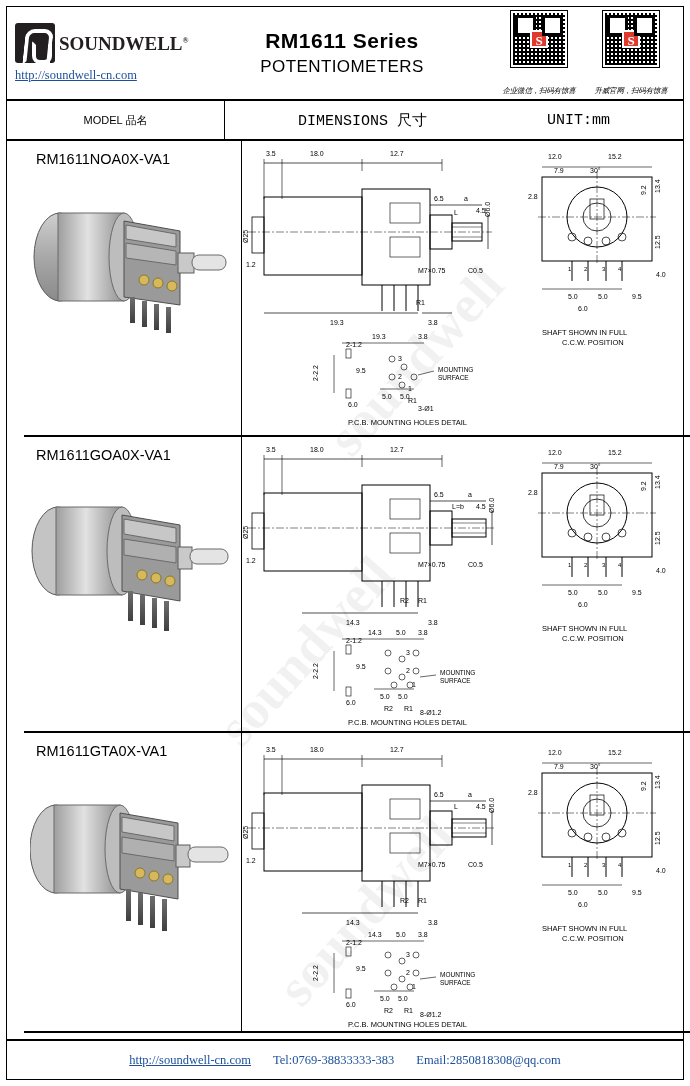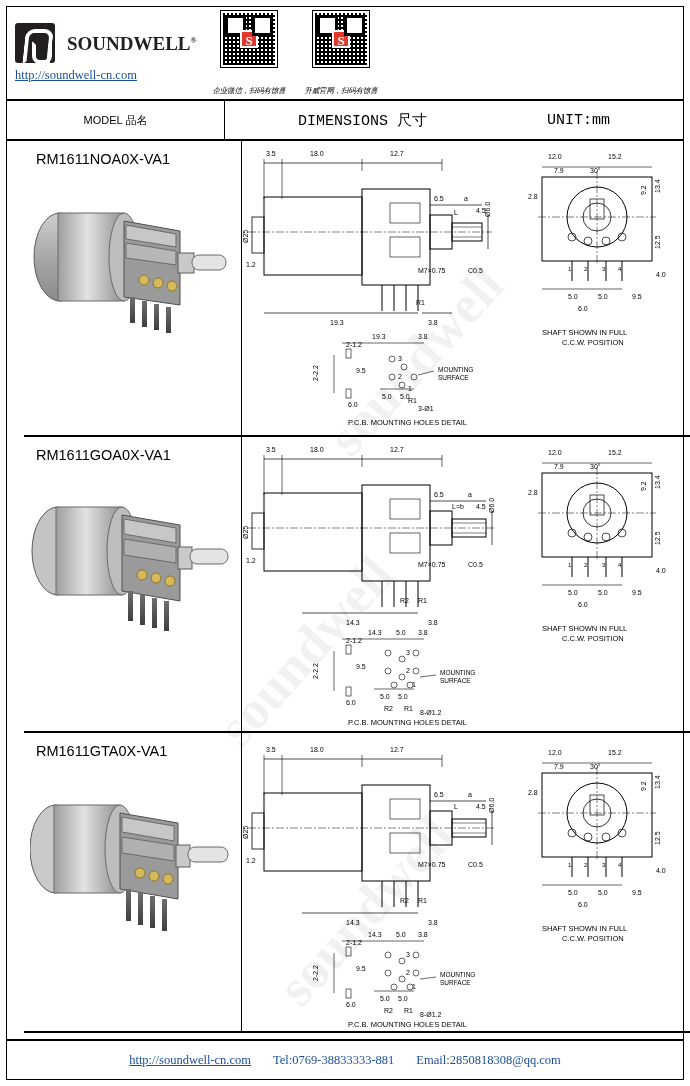--- a/index.html
+++ b/index.html
@@ -37,21 +37,21 @@
   .logo-block {
     width: 200px;
     padding-left: 8px;
     display: flex;
     flex-direction: column;
     justify-content: center;
   }
   .logo-row {
     display: flex;
     align-items: flex-start;
-    gap: 12px;
+    gap: 4px;
   }
   .logo-mark {
     width: 40px; height: 40px;
     background: #231f20;
     position: relative;
     border-radius: 3px;
     flex: none;
   }
   .logo-mark::before {
     content: "";
@@ -267,20 +267,24 @@
     <div class="logo-block">
       <div class="logo-row">
         <div class="logo-mark"></div>
         <div class="logo-word">
           <span>SOUNDWELL</span><sup>®</sup>
         </div>
       </div>
       <div class="logo-url">http://soundwell-cn.com</div>
     </div>
 
+    <div class="title-block">
+      <div class="title-main">RM1611 Series</div>
+      <div class="title-sub">POTENTIOMETERS</div>
+    </div>
 
     <div class="qr-block">
       <div class="qr-item">
         <div class="qr-img">
           <div class="qr-center">S</div>
         </div>
         <div class="qr-cap">企业微信，扫码有惊喜</div>
       </div>
       <div class="qr-item">
         <div class="qr-img">
@@ -806,21 +810,21 @@
           <text x="376" y="134" font-size="6">4</text>
           <text x="300" y="198" font-size="7.5">SHAFT SHOWN IN FULL</text>
           <text x="320" y="208" font-size="7.5">C.C.W. POSITION</text>
         </g>
       </svg>
     </div>
   </div>
 
   <div class="footer">
     <span class="fu">http://soundwell-cn.com</span>
-    <span>Tel:0769-38833333-881</span>
+    <span>Tel:0769-38833333-383</span>
     <span>Email:2850818308@qq.com</span>
   </div>
 
   <div class="watermark">
     <div class="wm-text wm1">soundwell</div>
     <div class="wm-text wm2">soundwell</div>
     <div class="wm-text wm3">soundwell</div>
   </div>
 </div>
 

